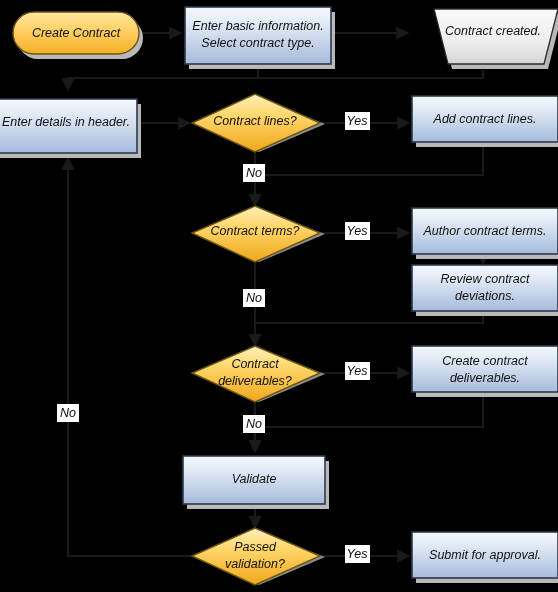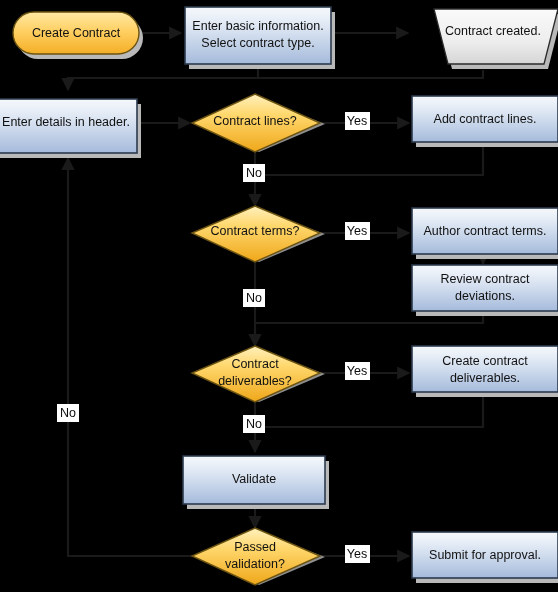--- a/index.html
+++ b/index.html
@@ -7,20 +7,21 @@
     padding: 0;
     background: #000000;
   }
   #canvas-wrap {
     position: relative;
     width: 558px;
     height: 592px;
     background: #000000;
     overflow: hidden;
     font-family: "Liberation Sans", sans-serif;
+    font-style: italic;
   }
   svg#flow {
     display: block;
     width: 558px;
     height: 592px;
   }
   .node-label {
     font-family: "Liberation Sans", sans-serif;
     font-size: 12.5px;
     fill: #111111;

